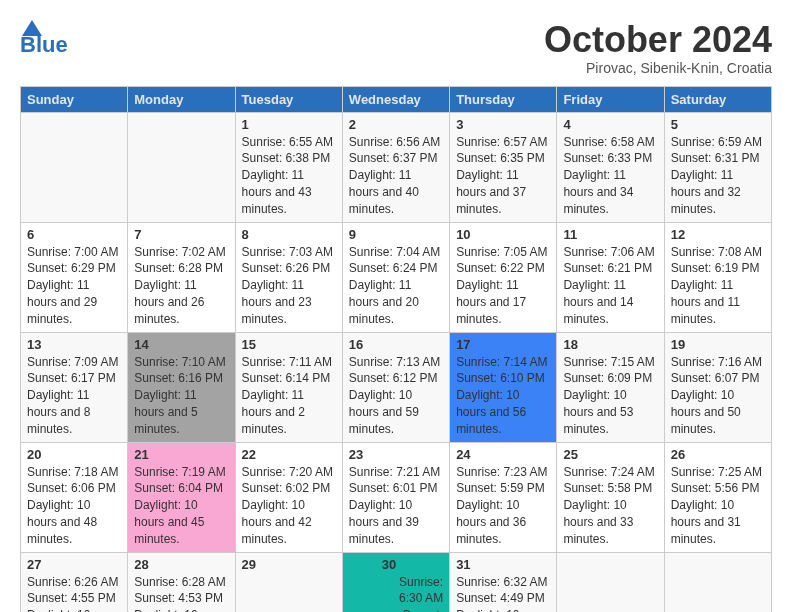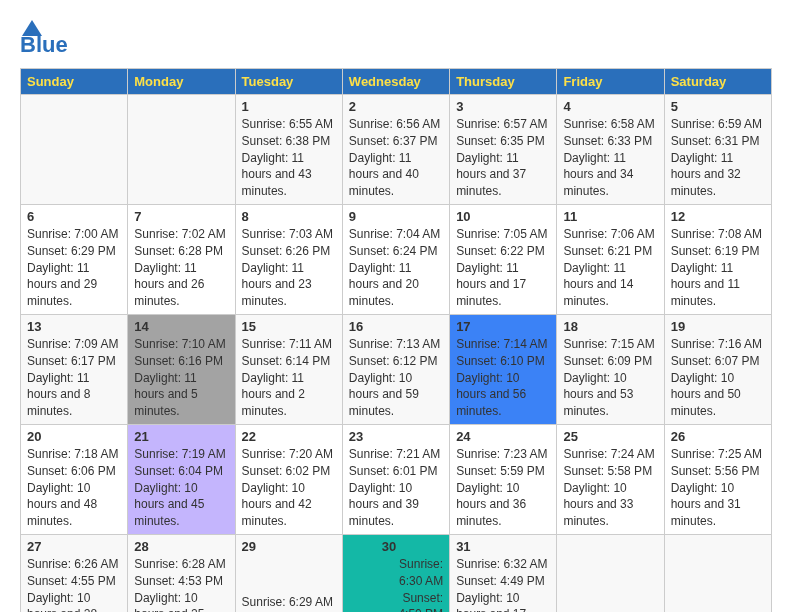--- a/index.html
+++ b/index.html
@@ -34,21 +34,21 @@
       font-size: 14px;
       color: #555;
     }
     table {
       width: 100%;
       border-collapse: collapse;
       table-layout: fixed;
     }
     th {
       background-color: #2a6fbb;
-      color: #fde047;
+      color: #e5e5e5;
       text-align: left;
       padding: 5px 6px;
       font-size: 13px;
       border: 1px solid #ccc;
     }
     td {
       border: 1px solid #ccc;
       vertical-align: top;
       padding: 4px 6px;
       font-size: 10.5px;
@@ -77,20 +77,24 @@
 
 <div class="header">
   <div class="logo">
     <div style="display:flex; align-items:center;">
       <svg width="20" height="16" viewBox="0 0 20 16" style="margin-left:2px;">
         <polygon points="0,16 10,0 20,16" fill="#2a6fbb"></polygon>
       </svg>
     </div>
     <span style="font-size:22px; font-weight:bold; color:#2a6fbb; margin-top:-4px;">Blue</span>
   </div>
+  <div class="title-block">
+    <div class="month-title">October 2024</div>
+    <div class="location">Pirovac, Sibenik-Knin, Croatia</div>
+  </div>
 </div>
 
 <table>
   <thead>
     <tr>
     <th>Sunday</th>
         <th>Monday</th>
         <th>Tuesday</th>
         <th>Wednesday</th>
         <th>Thursday</th>
@@ -221,21 +225,21 @@
 Daylight: 10 hours and 50 minutes.</div>
         </td>
       </tr>
       <tr style="background-color: rgb(255, 255, 255);">
         <td style="background-color: rgb(255, 255, 255);">
           <span class="day-num">20</span>
           <div class="cell-info" style="white-space: pre-line;">Sunrise: 7:18 AM
 Sunset: 6:06 PM
 Daylight: 10 hours and 48 minutes.</div>
         </td>
-        <td style="background-color: #c4b5fd;">
+        <td style="background-color: #f9a8d4;">
           <span class="day-num">21</span>
           <div class="cell-info" style="white-space: pre-line;">Sunrise: 7:19 AM
 Sunset: 6:04 PM
 Daylight: 10 hours and 45 minutes.</div>
         </td>
         <td style="background-color: rgb(255, 255, 255);">
           <span class="day-num">22</span>
           <div class="cell-info" style="white-space: pre-line;">Sunrise: 7:20 AM
 Sunset: 6:02 PM
 Daylight: 10 hours and 42 minutes.</div>

